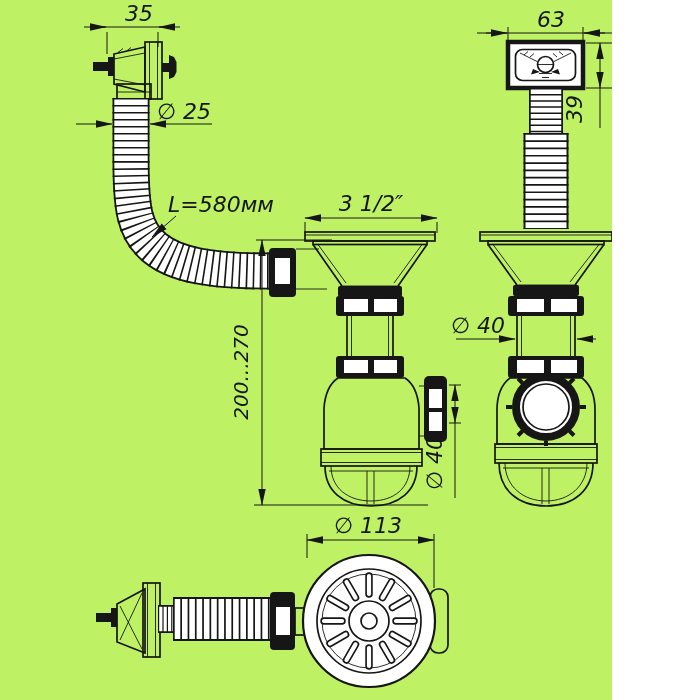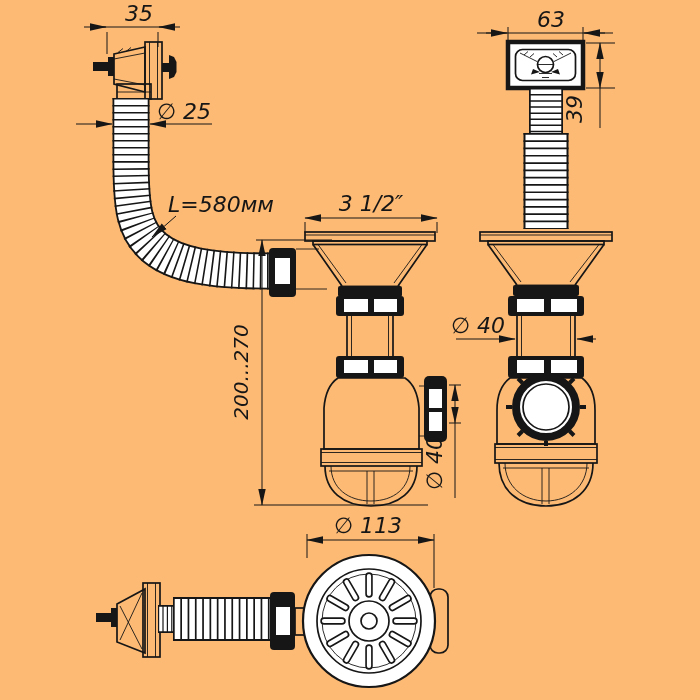--- a/index.html
+++ b/index.html
@@ -1,16 +1,16 @@
 <!DOCTYPE html>
 <html><head>
 <meta charset="utf-8">
 <style>
   html,body{margin:0;padding:0;background:#ffffff;}
-  .stage{width:700px;height:700px;background:#fdba74;position:relative;overflow:hidden;}
+  .stage{width:612px;height:700px;background:#bef264;position:relative;overflow:hidden;}
   svg{display:block;}
   .ln{stroke:#161616;stroke-width:1.7;fill:none;stroke-linecap:butt;}
   .thin{stroke:#161616;stroke-width:0.9;fill:none;}
   .blk{fill:#161616;stroke:none;}
   .wht{fill:#ffffff;stroke:none;}
   .dimln{stroke:#161616;stroke-width:1;fill:none;}
   .dim{font:italic 22px "DejaVu Sans", sans-serif;fill:#161616;}
   .dim-s{font:italic 20px "DejaVu Sans", sans-serif;fill:#161616;}
 </style>
 </head>

